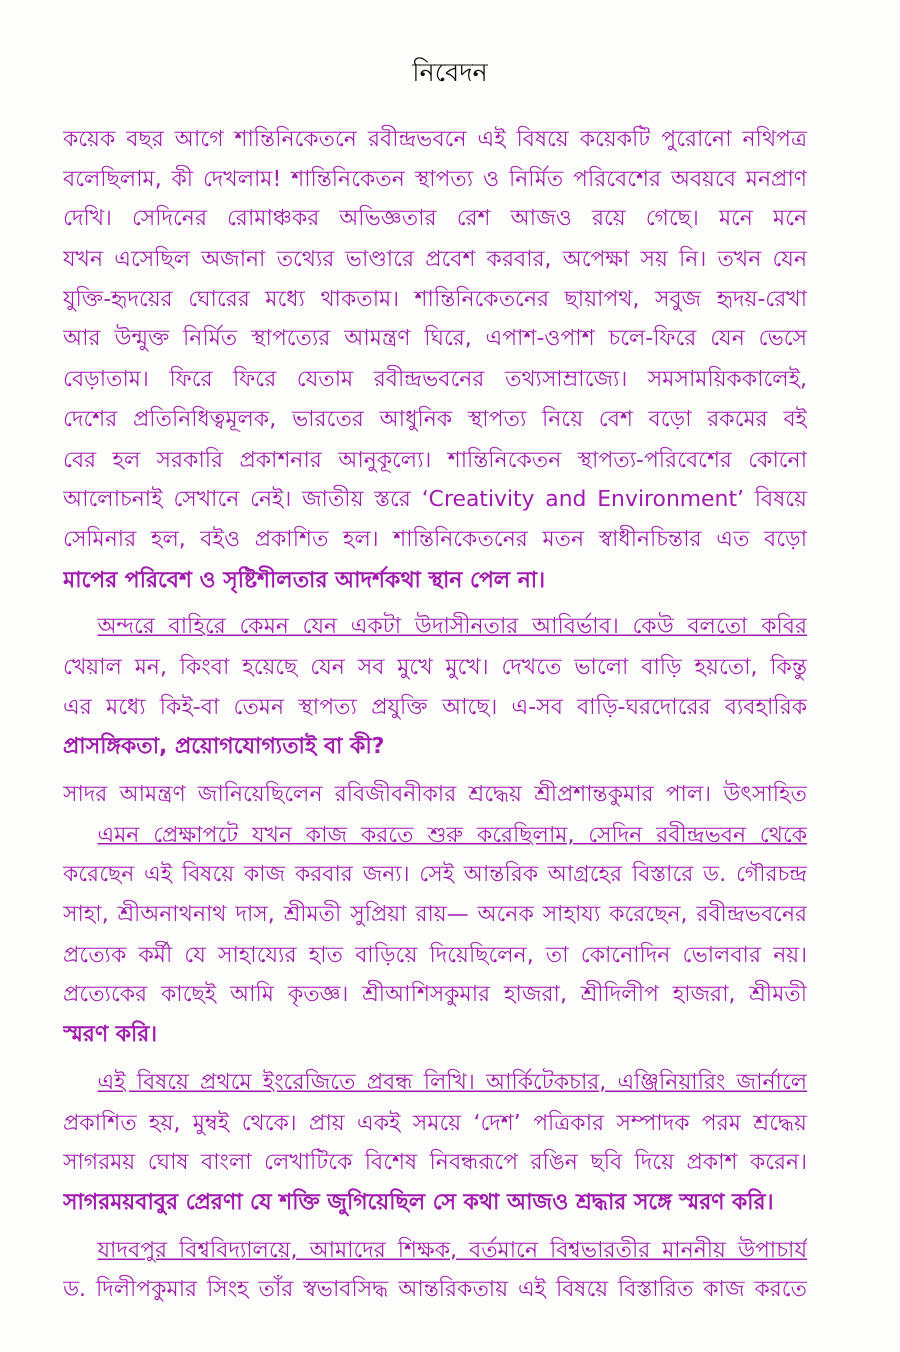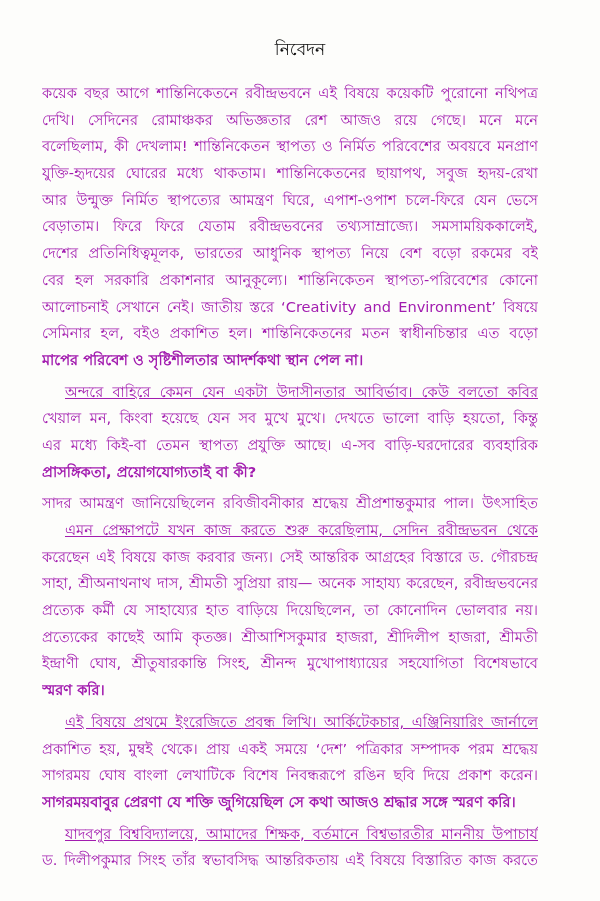--- a/index.html
+++ b/index.html
@@ -63,22 +63,23 @@
 </head>
 <body>
 
 <div class="page">
   <div class="title">নিবেদন</div>
 
   <div class="body-text">
 
     <div class="para">
       <span class="line">কয়েক বছর আগে শান্তিনিকেতনে রবীন্দ্রভবনে এই বিষয়ে কয়েকটি পুরোনো নথিপত্র</span>
+      <span class="line">বলেছিলাম, কী দেখলাম! শান্তিনিকেতন স্থাপত্য ও নির্মিত পরিবেশের অবয়বে মনপ্রাণ</span>
       <span class="line">দেখি। সেদিনের রোমাঞ্চকর অভিজ্ঞতার রেশ আজও রয়ে গেছে। মনে মনে</span>
-      <span class="line">বলেছিলাম, কী দেখলাম! শান্তিনিকেতন স্থাপত্য ও নির্মিত পরিবেশের অবয়বে মনপ্রাণ</span>
+      <span class="line">যখন এসেছিল অজানা তথ্যের ভাণ্ডারে প্রবেশ করবার, অপেক্ষা সয় নি। তখন যেন</span>
       <span class="line">যুক্তি-হৃদয়ের ঘোরের মধ্যে থাকতাম। শান্তিনিকেতনের ছায়াপথ, সবুজ হৃদয়-রেখা</span>
       <span class="line">আর উন্মুক্ত নির্মিত স্থাপত্যের আমন্ত্রণ ঘিরে, এপাশ-ওপাশ চলে-ফিরে যেন ভেসে</span>
       <span class="line">বেড়াতাম। ফিরে ফিরে যেতাম রবীন্দ্রভবনের তথ্যসাম্রাজ্যে। সমসাময়িককালেই,</span>
       <span class="line">দেশের প্রতিনিধিত্বমূলক, ভারতের আধুনিক স্থাপত্য নিয়ে বেশ বড়ো রকমের বই</span>
       <span class="line">বের হল সরকারি প্রকাশনার আনুকূল্যে। শান্তিনিকেতন স্থাপত্য-পরিবেশের কোনো</span>
       <span class="line">আলোচনাই সেখানে নেই। জাতীয় স্তরে ‘Creativity and Environment’ বিষয়ে</span>
       <span class="line">সেমিনার হল, বইও প্রকাশিত হল। শান্তিনিকেতনের মতন স্বাধীনচিন্তার এত বড়ো</span>
       <span class="line last">মাপের পরিবেশ ও সৃষ্টিশীলতার আদর্শকথা স্থান পেল না।</span>
     </div>
 
@@ -89,21 +90,20 @@
       <span class="line last">প্রাসঙ্গিকতা, প্রয়োগযোগ্যতাই বা কী?</span>
     </div>
 
     <div class="para">
       <span class="line">সাদর আমন্ত্রণ জানিয়েছিলেন রবিজীবনীকার শ্রদ্ধেয় শ্রীপ্রশান্তকুমার পাল। উৎসাহিত</span>
       <span class="line indent">এমন প্রেক্ষাপটে যখন কাজ করতে শুরু করেছিলাম, সেদিন রবীন্দ্রভবন থেকে</span>
       <span class="line">করেছেন এই বিষয়ে কাজ করবার জন্য। সেই আন্তরিক আগ্রহের বিস্তারে ড. গৌরচন্দ্র</span>
       <span class="line">সাহা, শ্রীঅনাথনাথ দাস, শ্রীমতী সুপ্রিয়া রায়— অনেক সাহায্য করেছেন, রবীন্দ্রভবনের</span>
       <span class="line">প্রত্যেক কর্মী যে সাহায্যের হাত বাড়িয়ে দিয়েছিলেন, তা কোনোদিন ভোলবার নয়।</span>
       <span class="line">প্রত্যেকের কাছেই আমি কৃতজ্ঞ। শ্রীআশিসকুমার হাজরা, শ্রীদিলীপ হাজরা, শ্রীমতী</span>
-      <span class="line">ইন্দ্রাণী ঘোষ, শ্রীতুষারকান্তি সিংহ, শ্রীনন্দ মুখোপাধ্যায়ের সহযোগিতা বিশেষভাবে</span>
       <span class="line last">স্মরণ করি।</span>
     </div>
 
     <div class="para">
       <span class="line indent">এই বিষয়ে প্রথমে ইংরেজিতে প্রবন্ধ লিখি। আর্কিটেকচার, এঞ্জিনিয়ারিং জার্নালে</span>
       <span class="line">প্রকাশিত হয়, মুম্বই থেকে। প্রায় একই সময়ে ‘দেশ’ পত্রিকার সম্পাদক পরম শ্রদ্ধেয়</span>
       <span class="line">সাগরময় ঘোষ বাংলা লেখাটিকে বিশেষ নিবন্ধরূপে রঙিন ছবি দিয়ে প্রকাশ করেন।</span>
       <span class="line last">সাগরময়বাবুর প্রেরণা যে শক্তি জুগিয়েছিল সে কথা আজও শ্রদ্ধার সঙ্গে স্মরণ করি।</span>
     </div>
 

